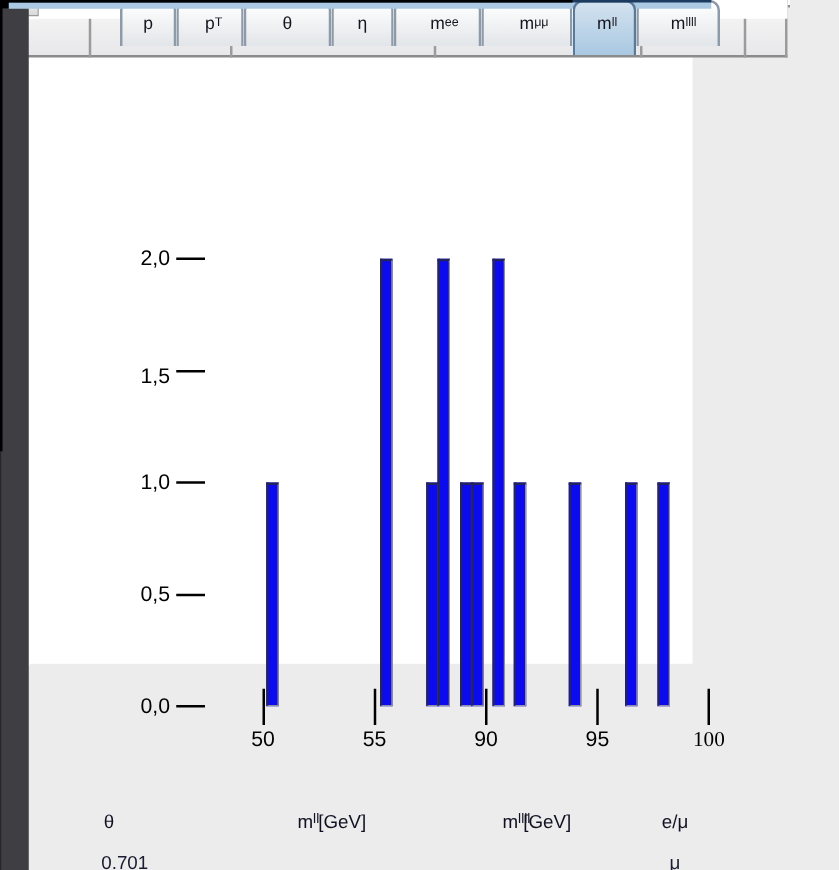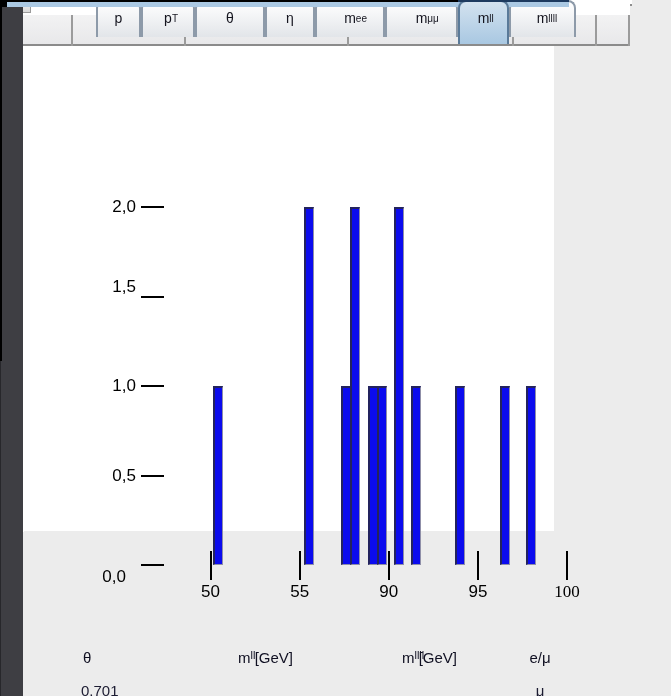--- a/index.html
+++ b/index.html
@@ -118,27 +118,27 @@
       <div class="xlab" style="left: 180.5px;">50</div>
       <div class="xtick" style="left: 298.65px;"></div>
       <div class="xlab" style="left: 269.65px;">55</div>
       <div class="xtick" style="left: 387.8px;"></div>
       <div class="xlab" style="left: 358.8px;">90</div>
       <div class="xtick" style="left: 476.95px;"></div>
       <div class="xlab" style="left: 447.95px;">95</div>
       <div class="xtick" style="left: 566.1px;"></div>
       <div class="xlab" style="left: 537.1px; font-family: Liberation Serif, serif;">100</div>
       <div class="ytick" style="top: 564px;"></div>
-      <div class="ylab" style="left: 76px; top: 555px; margin-top: 12px;">0,0</div>
+      <div class="ylab" style="left: 86px; top: 555px;">0,0</div>
       <div class="ytick" style="top: 474.5px;"></div>
       <div class="ylab" style="left: 86px; top: 465.5px; text-align: right;">0,5</div>
       <div class="ytick" style="top: 385px;"></div>
       <div class="ylab" style="left: 86px; top: 376px;">1,0</div>
       <div class="ytick" style="top: 295.5px;"></div>
-      <div class="ylab" style="left: 86px; top: 277px;">1,5</div>
+      <div class="ylab" style="left: 86px; top: 291px;">1,5</div>
       <div class="ytick" style="top: 206px;"></div>
       <div class="ylab" style="left: 86px; top: 197px;">2,0</div>
       <div class="hbar" style="left: 212.632px; top: 386px; height: 179px; background: rgb(11, 11, 238);"></div>
       <div class="hbar" style="left: 303.565px; top: 207px; height: 358px; background: rgb(11, 11, 238);"></div>
       <div class="hbar" style="left: 341.008px; top: 386px; height: 179px; background: rgb(11, 11, 238);"></div>
       <div class="hbar" style="left: 349.923px; top: 207px; height: 358px; background: rgb(11, 11, 238);"></div>
       <div class="hbar" style="left: 367.753px; top: 386px; height: 179px; background: rgb(11, 11, 238);"></div>
       <div class="hbar" style="left: 376.668px; top: 386px; height: 179px; background: rgb(11, 11, 238);"></div>
       <div class="hbar" style="left: 394.498px; top: 207px; height: 358px; background: rgb(11, 11, 238);"></div>
       <div class="hbar" style="left: 410.545px; top: 386px; height: 179px; background: rgb(11, 11, 238);"></div>

